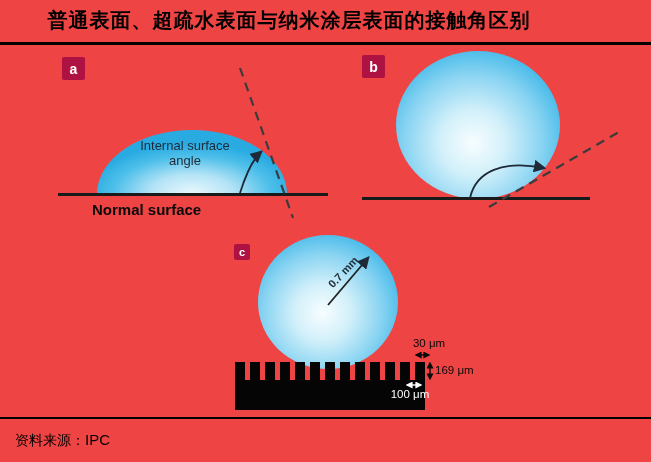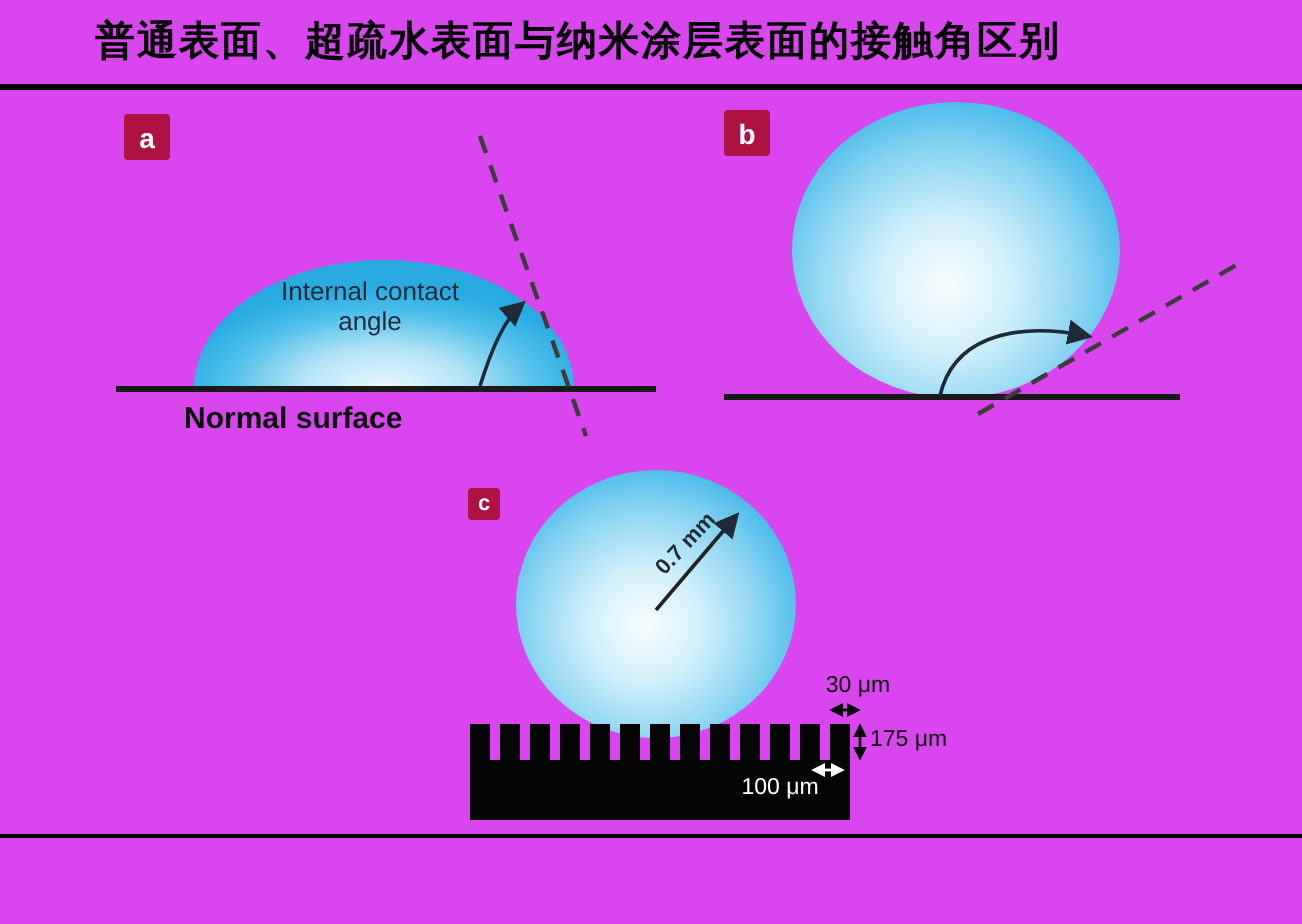--- a/index.html
+++ b/index.html
@@ -1,17 +1,17 @@
 <!DOCTYPE html>
 <html><head>
 <meta charset="utf-8">
 <style>
   html,body{margin:0;padding:0;background:#ffffff;}
   .stage{
-    position:relative;width:651px;height:462px;background:#d946ef;overflow:hidden;
+    position:relative;width:651px;height:462px;background:#ef4444;overflow:hidden;
     font-family:"Liberation Sans","DejaVu Sans",sans-serif;color:#111;
   }
   .fig-title{
     position:absolute;left:0;top:7px;width:578px;text-align:center;
     font-family:"Liberation Serif","DejaVu Serif",serif;
     font-weight:700;font-size:20px;letter-spacing:1px;color:#000;
   }
   .rule{position:absolute;left:0;width:651px;background:#000;}
   .rule.top{top:42px;height:3px;}
   .rule.bottom{top:417px;height:2px;}
@@ -62,21 +62,21 @@
   .cap-b{left:368px;top:206px;width:240px;}
 
   .radius-label{
     position:absolute;left:316px;top:266px;width:54px;text-align:center;
     font-size:11px;font-weight:700;color:#1e2a38;
     transform:rotate(-47deg);transform-origin:50% 50%;
   }
   .meas{position:absolute;font-size:11.5px;color:#0a0a0a;}
   .meas-gap{left:406px;top:337px;width:46px;text-align:center;}
   .meas-depth{left:435px;top:364px;}
-  .meas-pitch{left:368px;top:388px;width:44px;text-align:center;color:#ffffff;}
+  .meas-pitch{left:388px;top:388px;width:44px;text-align:center;color:#ffffff;}
 
   .source-line{
     position:absolute;left:15px;top:431px;font-size:14px;color:#000;
     font-family:"Liberation Serif","DejaVu Serif",serif;
   }
   .source-line .src-value{
     font-family:"Liberation Sans","DejaVu Sans",sans-serif;font-size:15px;
   }
 </style>
 </head>
@@ -117,26 +117,29 @@
     <path d="M470,198 C476,171 503,160 544,168" stroke="#1e2a38" stroke-width="1.8" fill="none" marker-end="url(#ah)"></path>
 
     <path d="M328,305 L368,258" stroke="#222222" stroke-width="1.8" fill="none" marker-end="url(#ah)"></path>
 
     <path d="M416,355 L429,355" stroke="#0a0a0a" stroke-width="1.4" fill="none" marker-start="url(#ahs)" marker-end="url(#ahs)"></path>
     <path d="M430,363 L430,379" stroke="#0a0a0a" stroke-width="1.4" fill="none" marker-start="url(#ahs)" marker-end="url(#ahs)"></path>
     <path d="M407,385 L421,385" stroke="#ffffff" stroke-width="1.4" fill="none" marker-start="url(#ahw)" marker-end="url(#ahw)"></path>
   </svg>
 
   <div class="panel-tag tag-a">a</div>
-  <div class="ann ann-a">Internal contact angle</div>
+  <div class="ann ann-a">Internal surface angle</div>
   <div class="caption cap-a">Normal surface</div>
 
   <div class="panel-tag tag-b">b</div>
 
   <div class="panel-tag tag-c">c</div>
   <div class="radius-label">0.7 mm</div>
   <div class="meas meas-gap">30 μm</div>
-  <div class="meas meas-depth">175 μm</div>
+  <div class="meas meas-depth">169 μm</div>
   <div class="meas meas-pitch">100 μm</div>
 
   <div class="rule bottom"></div>
+  <div class="source-line">
+    <span class="src-label">资料来源：</span><span class="src-value">IPC</span>
+  </div>
 
 </div>
 
 </body></html>

